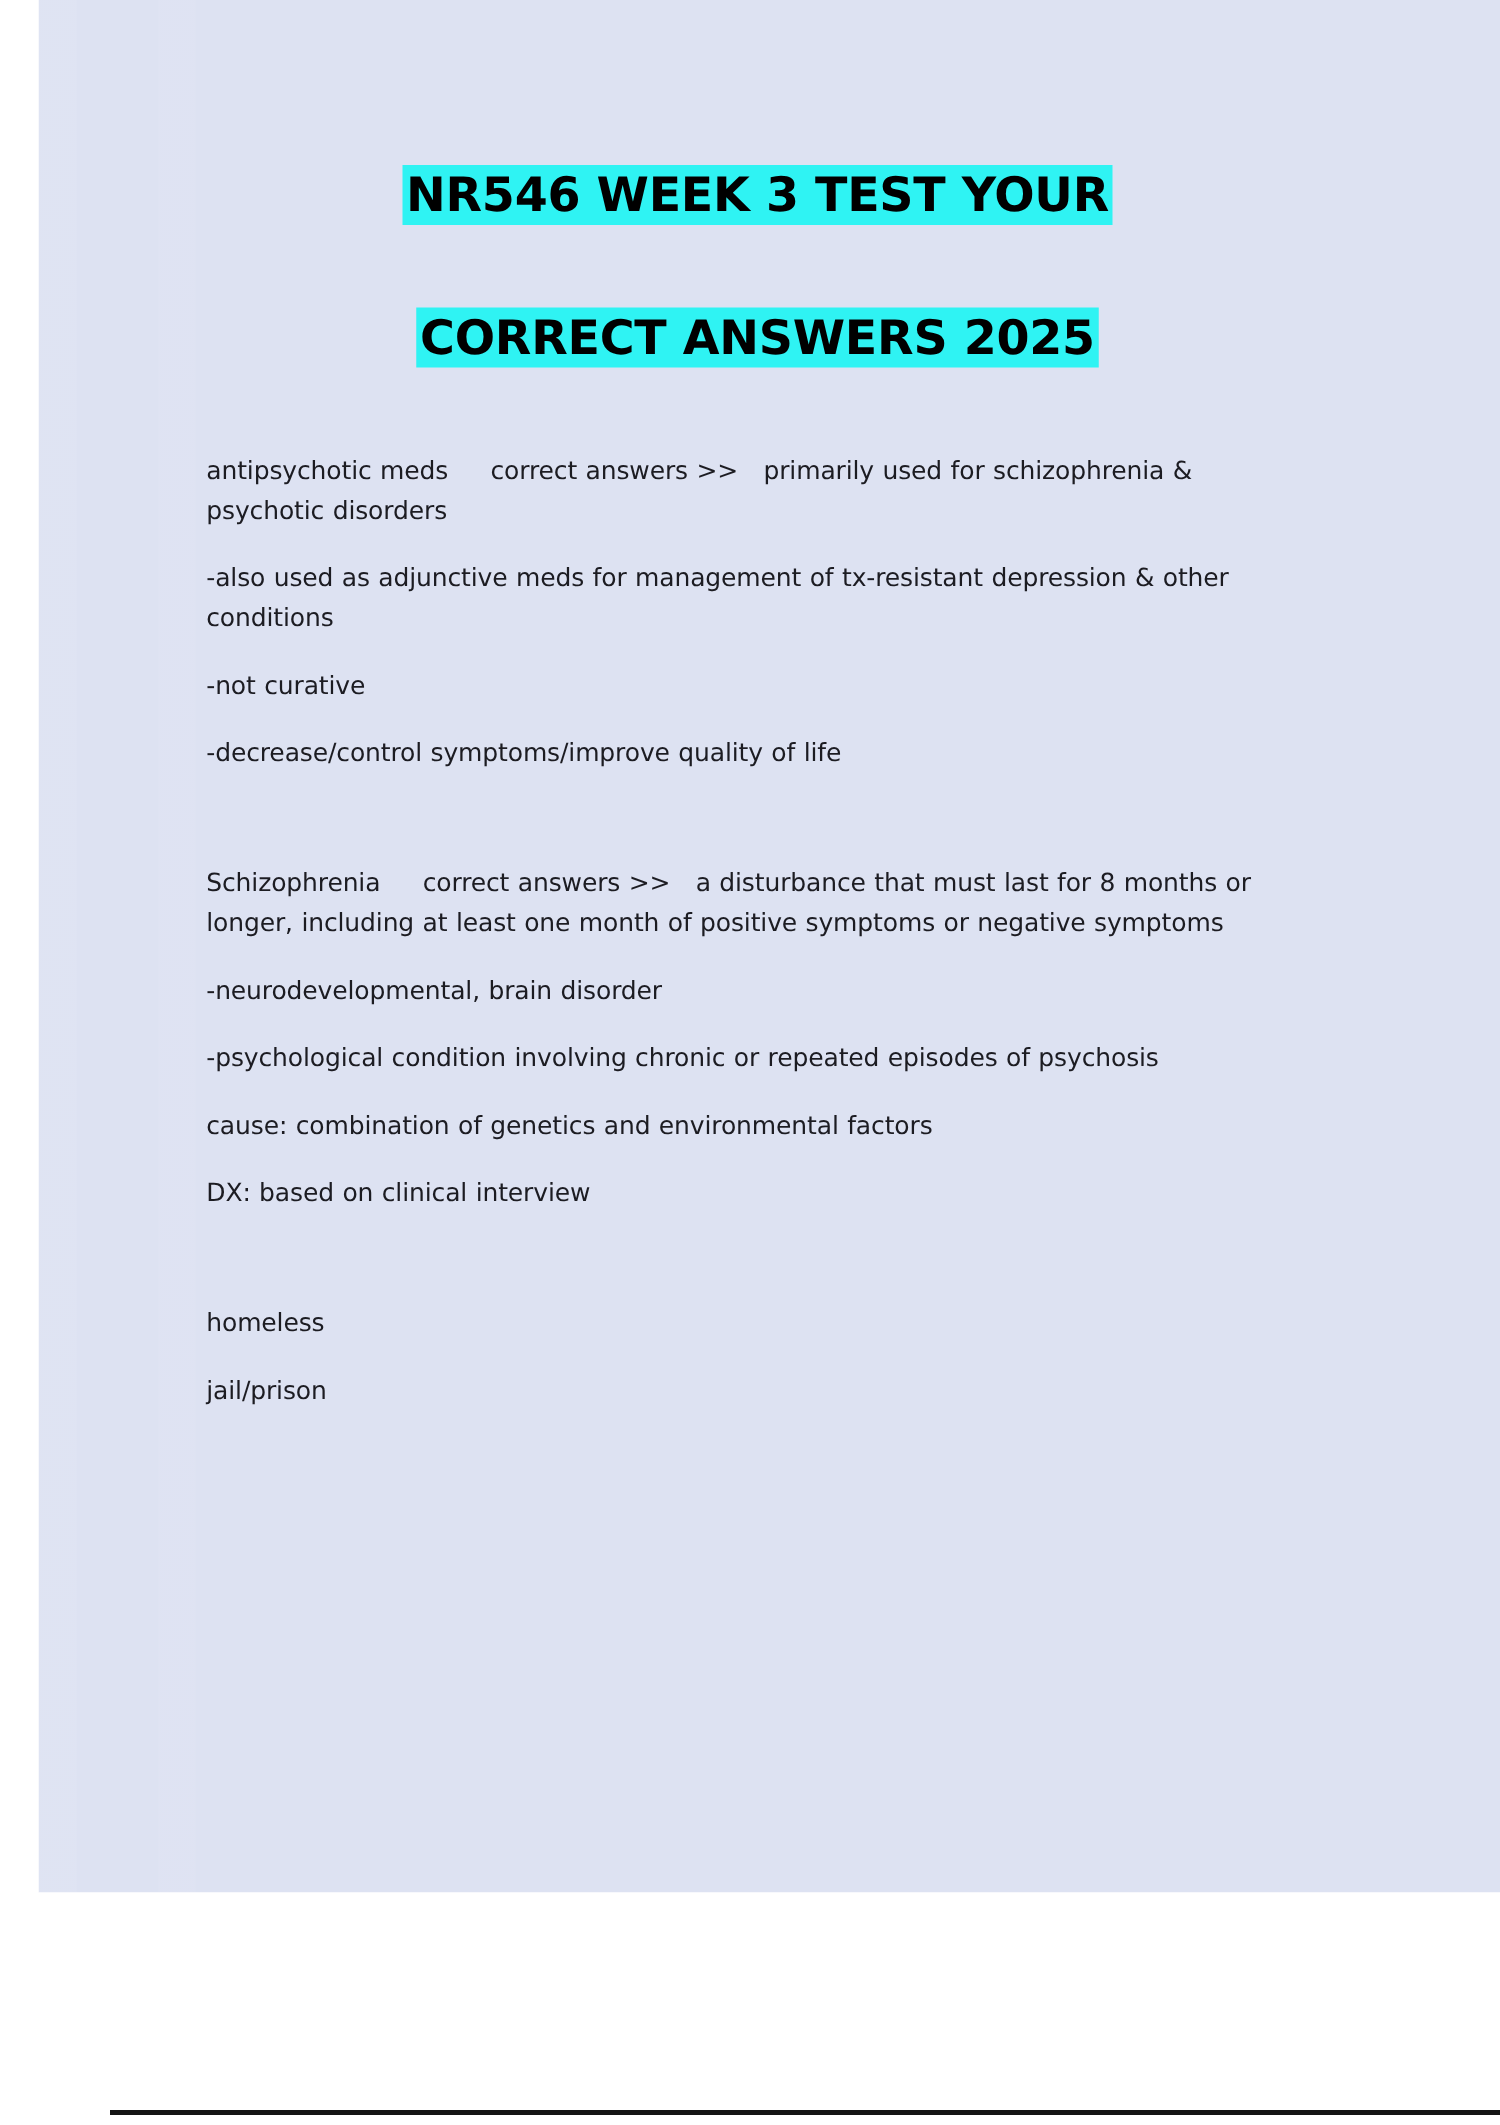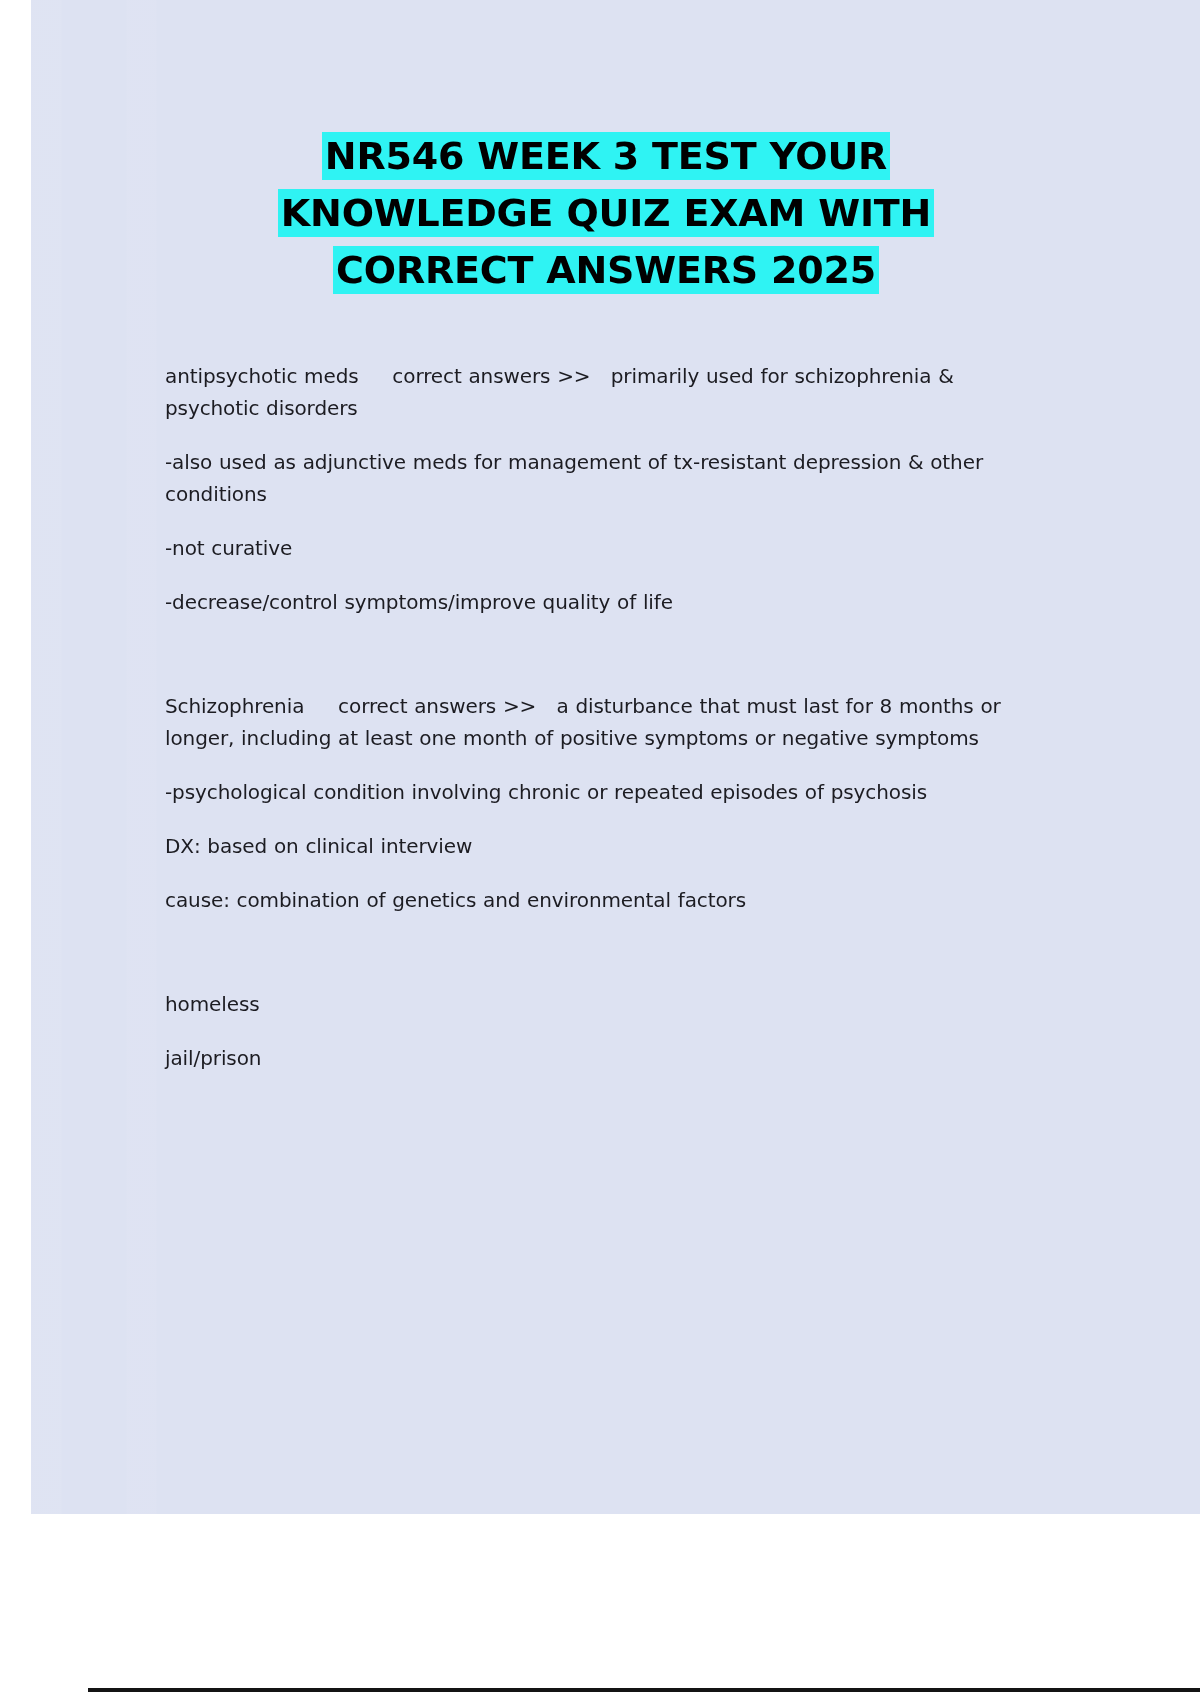--- a/index.html
+++ b/index.html
@@ -119,37 +119,38 @@
 </head>
 <body>
 
 <div class="doc-viewer">
 
   <div class="page-sheet">
     <div class="page-inner">
 
       <h1 class="doc-title">
         <span class="hl">NR546 WEEK 3 TEST YOUR</span><br>
-        <span class="hl">KNOWLEDGE QUIZ EXAM WITH</span><br>
+        <br>
         <span class="hl">CORRECT ANSWERS 2025</span>
       </h1>
 
       <div class="body-block">
 
         <p class="para qa"><span class="term">antipsychotic meds</span><span class="sep">&nbsp;&nbsp;&nbsp;&nbsp;&nbsp;</span><span class="sep">correct answers &gt;&gt;</span><span class="sep">&nbsp;&nbsp;&nbsp;</span><span>primarily used for schizophrenia &amp; psychotic disorders</span></p>
         <p class="para">-also used as adjunctive meds for management of tx-resistant depression &amp; other conditions</p>
         <p class="para">-not curative</p>
         <p class="para">-decrease/control symptoms/improve quality of life</p>
 
         <div class="spacer-gap"></div>
 
         <p class="para qa"><span class="term">Schizophrenia</span><span class="sep">&nbsp;&nbsp;&nbsp;&nbsp;&nbsp;</span><span class="sep">correct answers &gt;&gt;</span><span class="sep">&nbsp;&nbsp;&nbsp;</span><span>a disturbance that must last for 8 months or longer, including at least one month of positive symptoms or negative symptoms</span></p>
+        <p class="para">-neurodevelopmental, brain disorder</p>
         <p class="para">-psychological condition involving chronic or repeated episodes of psychosis</p>
+        <p class="para">cause: combination of genetics and environmental factors</p>
         <p class="para">DX: based on clinical interview</p>
-        <p class="para">cause: combination of genetics and environmental factors</p>
 
         <div class="spacer-gap"></div>
 
         <p class="para">homeless</p>
         <p class="para">jail/prison</p>
 
       </div>
     </div>
   </div>
 

